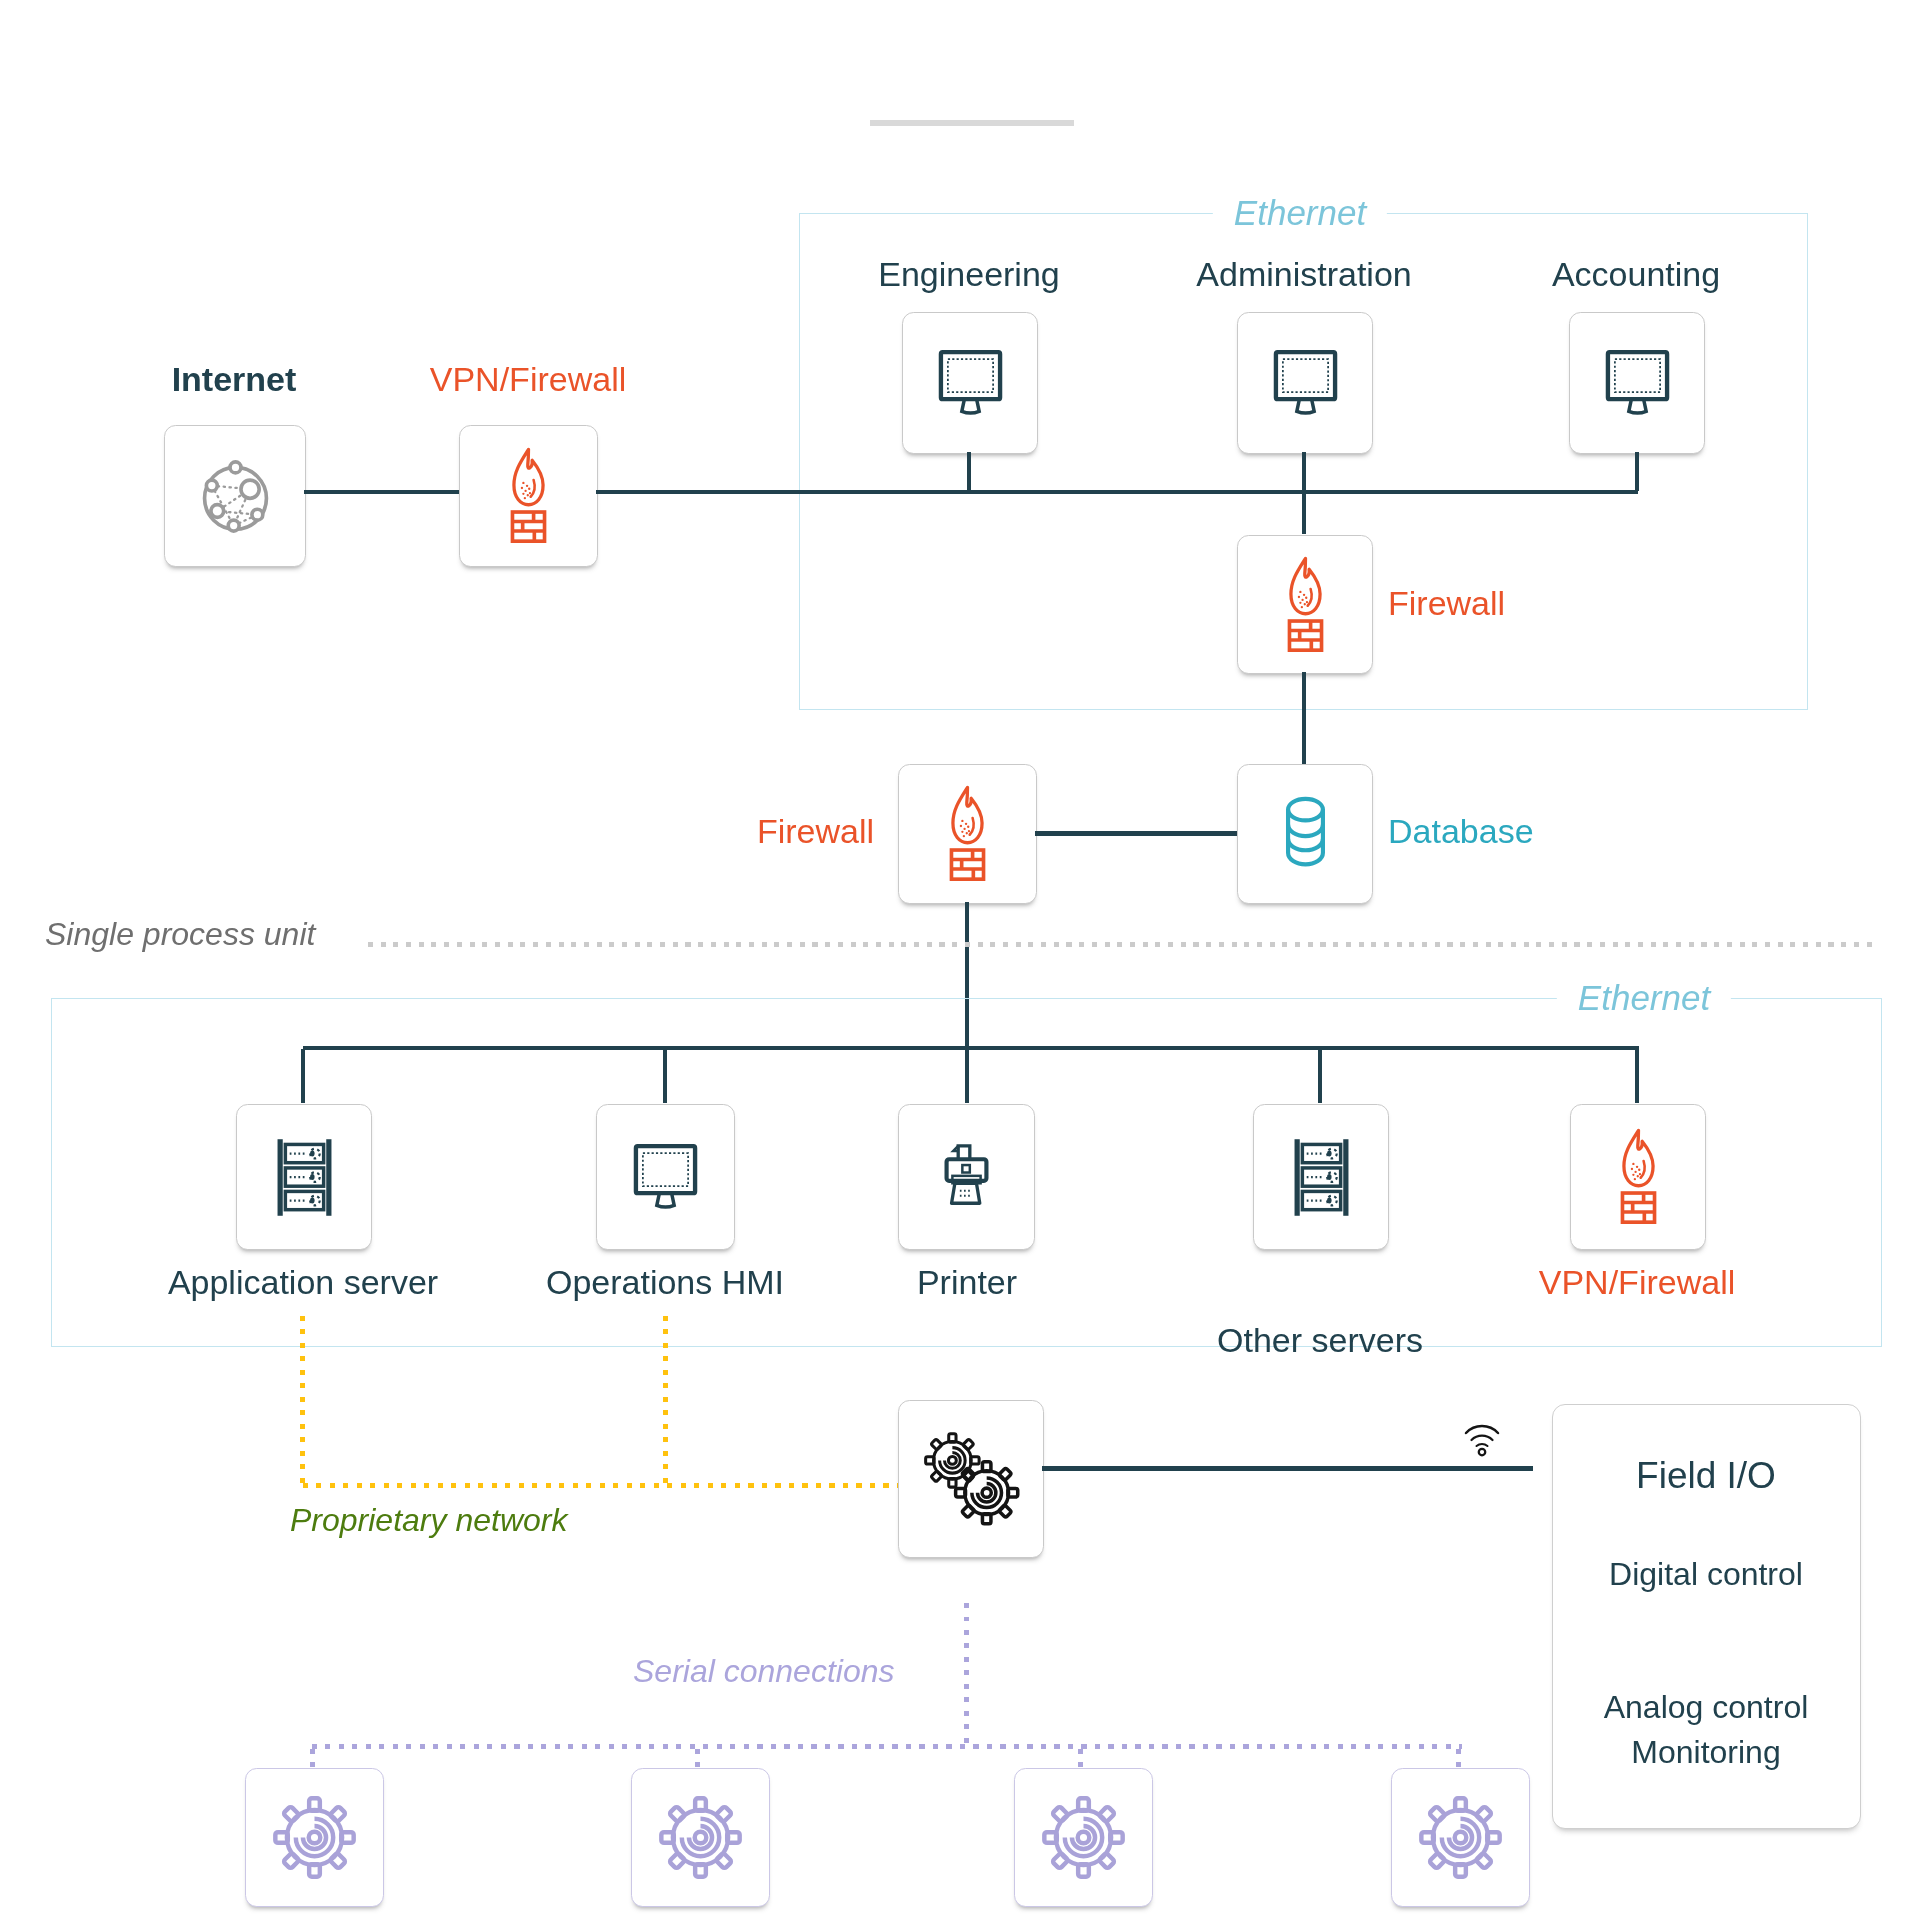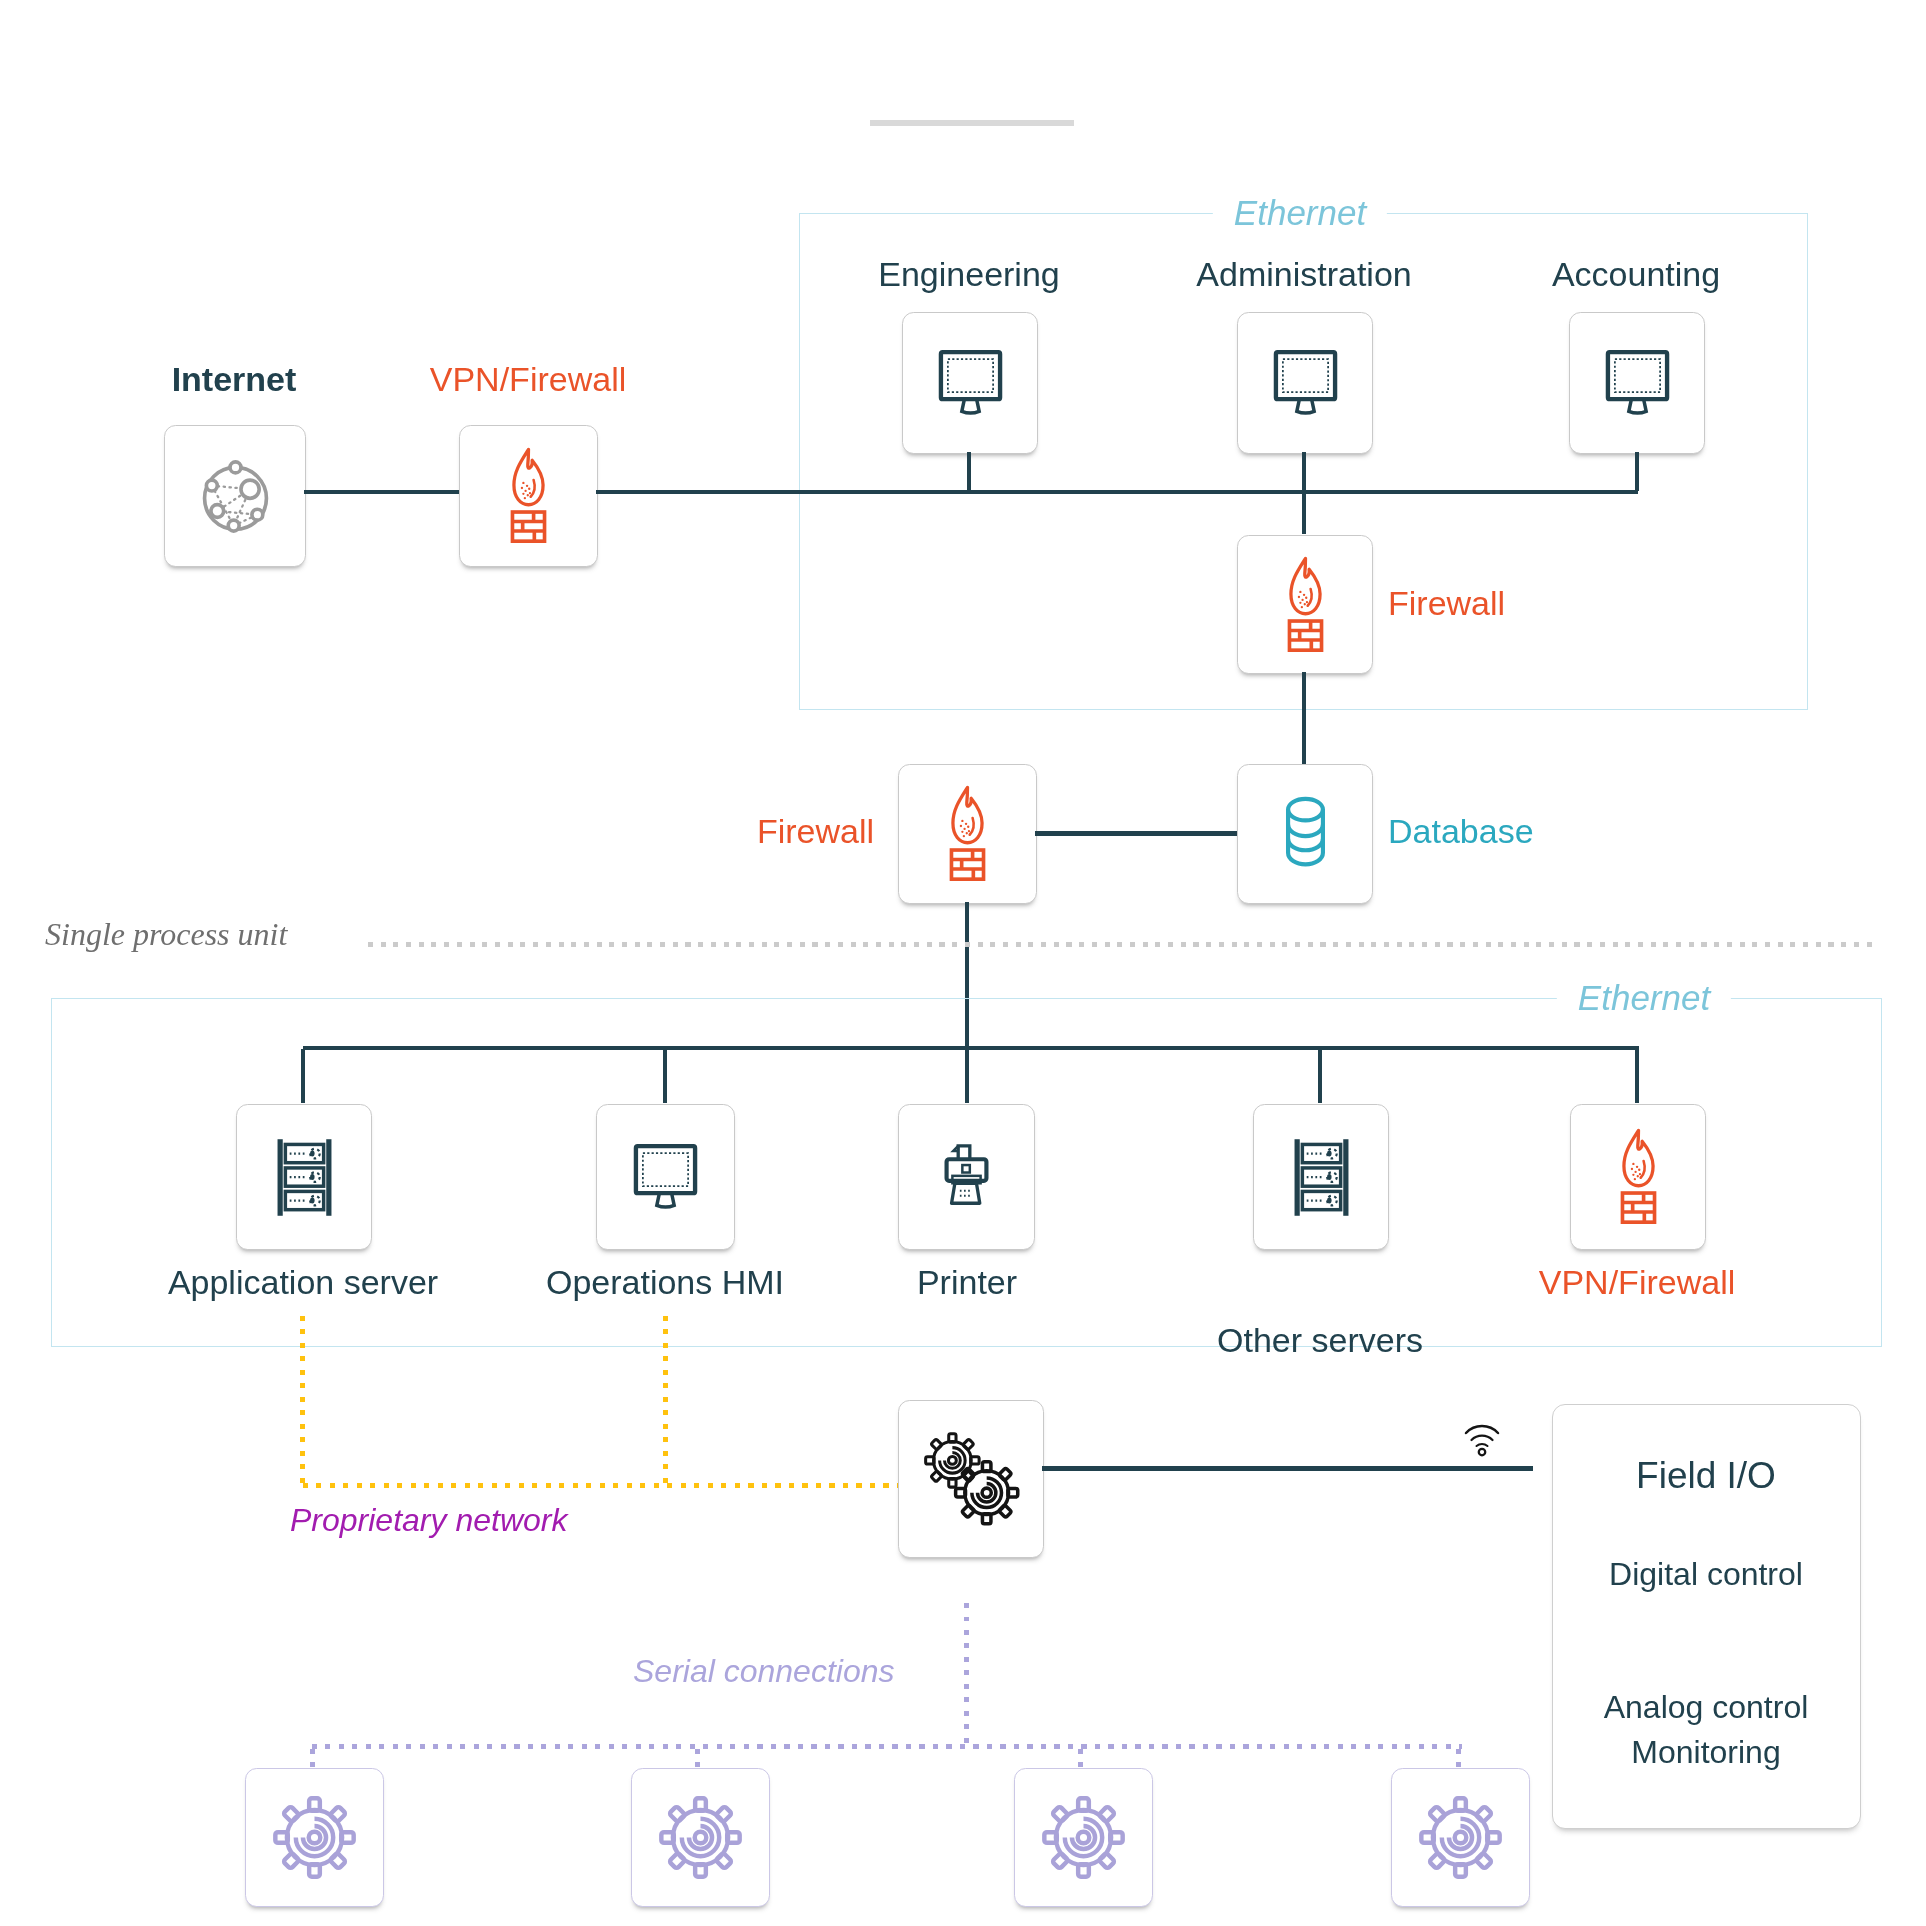--- a/index.html
+++ b/index.html
@@ -11,21 +11,21 @@
   .center{transform:translateX(-50%);text-align:center;}
   .title{font-size:58px;font-weight:700;letter-spacing:-0.8px;color:#0b0b0b;}
   .dark{color:#21414d;}
   .orange{color:#ea5329;}
   .teal{color:#2ba8bf;}
   .lbl{font-size:34px;}
   .bold{font-weight:400;}
   .net-chip{font-size:35px;font-style:italic;color:#7cc5da;background:#fff;padding:0 21px;
             line-height:45px;transform:translateX(-50%);}
   .muted-it{font-size:32px;font-style:italic;color:#6f6f6f;}
-  .yellow-it{font-size:32px;font-style:italic;color:#a21caf;}
+  .yellow-it{font-size:32px;font-style:italic;color:#4d7c0f;}
   .purple-it{font-size:32px;font-style:italic;color:#aba5dc;}
 
   
   .nodebox{position:absolute;background:#fff;border:1.5px solid #c9c9c9;border-radius:11.6px;
            display:flex;align-items:center;justify-content:center;
            box-shadow:0 4.6px 5.4px -3.9px rgba(70,70,70,.5);}
   .plcbox{border-color:#cbc7e6;}
   .netbox{position:absolute;border:1.9px solid #c3e5f0;background:transparent;}
   .panel{position:absolute;background:#fff;border:1.9px solid #cfcfcf;border-radius:13px;
          box-shadow:0 5.4px 6.2px -4.6px rgba(70,70,70,.4);}
@@ -256,21 +256,21 @@
   </div>
   <div class="line" style="left:1035px;top:831px;width:202px;height:4.6px;"></div>
   <div class="nodebox" style="left:1237px;top:764px;width:134px;height:138px;">
     <svg class="ic ic-teal" width="83" height="83" viewBox="0 0 215 215">
         <use href="#sym-database"></use>
       </svg>
   </div>
   <div class="t lbl teal" style="left:1388px;top:812px;">Database</div>
   <div class="line" style="left:965px;top:902px;width:3.9px;height:147px;"></div>
 
-  <div class="t muted-it" style="left:45px;top:916px;font-family:Liberation Serif, serif;">Single process unit</div>
+  <div class="t muted-it" style="left:45px;top:916px;">Single process unit</div>
   <div class="dot-gray" style="left:368px;top:942px;width:1504px;"></div>
 
   <div class="netbox" style="left:51px;top:998px;width:1829px;height:347px;"></div>
   <div class="t net-chip" style="left:1644px;top:975px;">Ethernet</div>
 
   <div class="line" style="left:303px;top:1046px;width:1336px;height:3.9px;"></div>
   <div class="line" style="left:301px;top:1049px;width:3.9px;height:54px;"></div>
   <div class="line" style="left:663px;top:1049px;width:3.9px;height:54px;"></div>
   <div class="line" style="left:965px;top:1049px;width:3.9px;height:54px;"></div>
   <div class="line" style="left:1318px;top:1049px;width:3.9px;height:54px;"></div>

